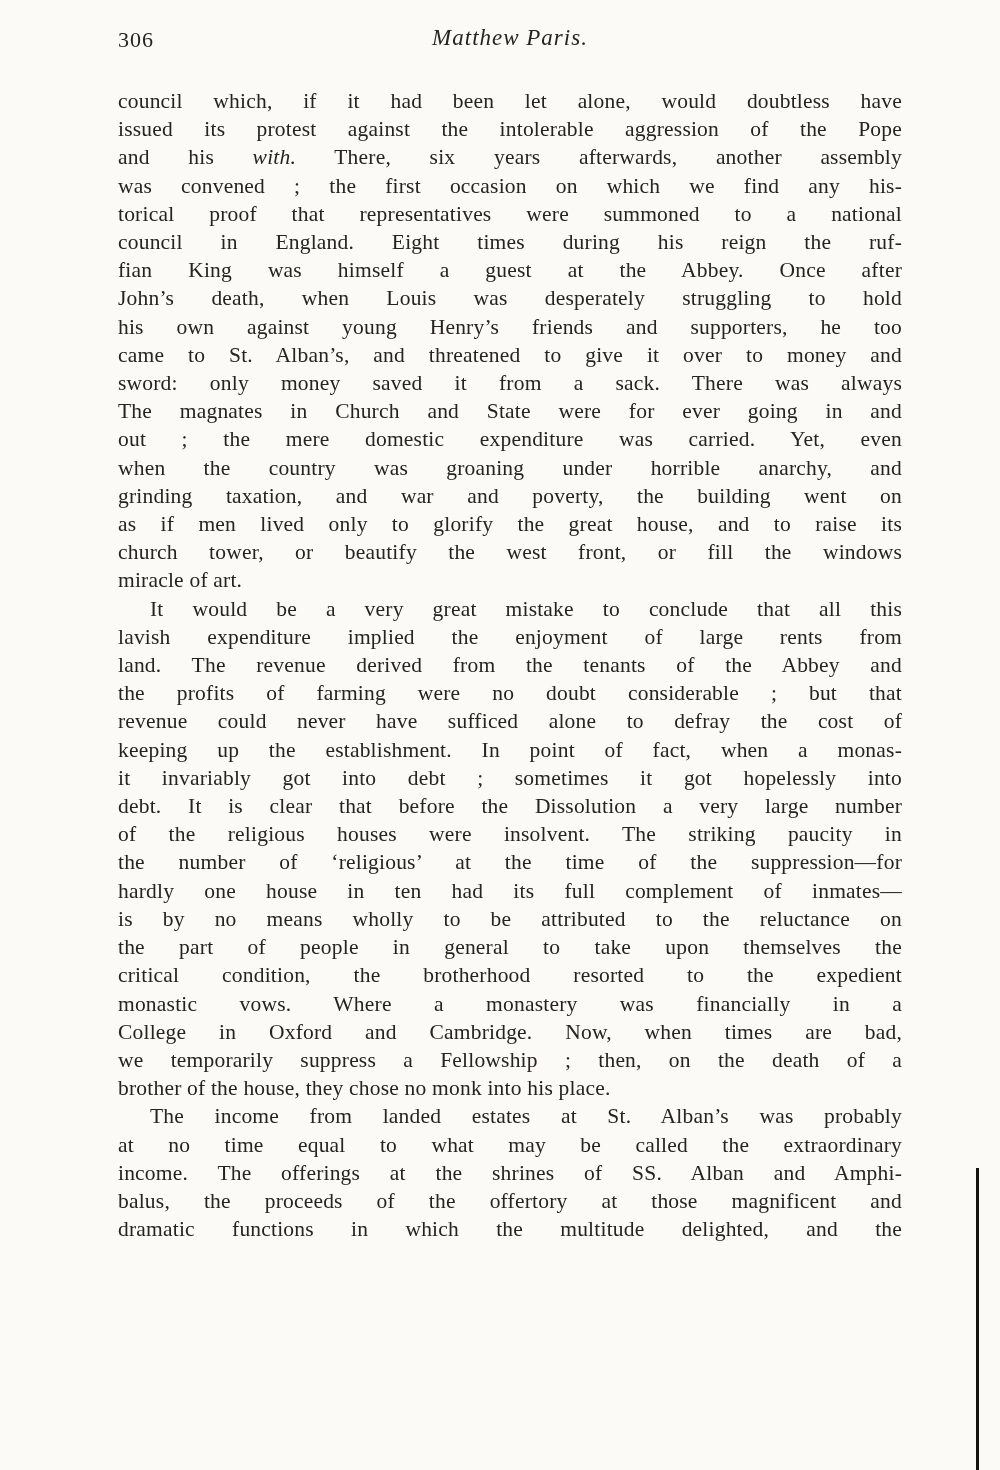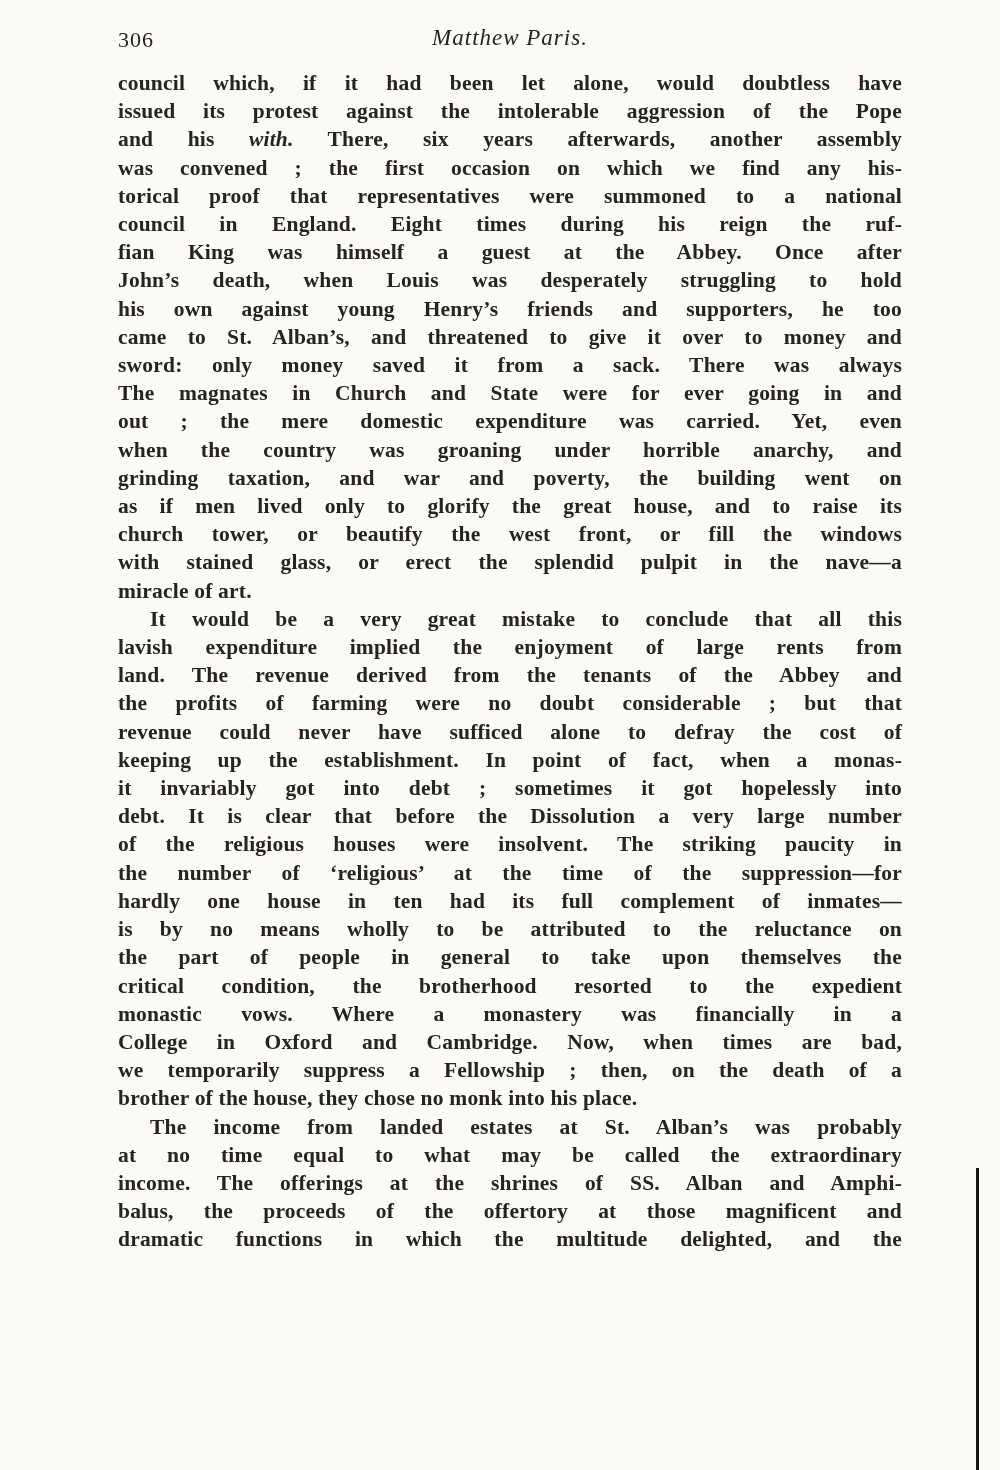--- a/index.html
+++ b/index.html
@@ -15,21 +15,21 @@
     width: 1000px; height: 1470px;
   }
   .textblock {
     position: absolute;
     left: 118px; top: 22px;
     width: 784px;
   }
   .header {
     position: relative;
     height: 38px;
-    margin-bottom: 9px;
+    margin-bottom: 27px;
   }
   .pagenum {
     position: absolute; left: 0; top: 5px;
     font-size: 22px;
     letter-spacing: 1px;
   }
   .running-title {
     display: block;
     text-align: center;
     font-style: italic;
@@ -37,21 +37,20 @@
     letter-spacing: 1px;
     padding-top: 3px;
   }
   .body-text { width: 784px; }
   .line {
     font-size: 21.5px;
     line-height: 28.2px;
     letter-spacing: 0.2px;
     text-align: justify;
     text-align-last: justify;
-    font-weight: bold;
   }
   .line.noforce { text-align-last: left; }
   .line.indent { text-indent: 32px; }
   .italic { font-style: italic; }
   .scan-line {
     position: absolute;
     left: 976px; top: 1168px;
     width: 3px; height: 302px;
     background: #151310;
   }
@@ -76,21 +75,20 @@
         <div class="line">John’s death, when Louis was desperately struggling to hold</div>
         <div class="line">his own against young Henry’s friends and supporters, he too</div>
         <div class="line">came to St. Alban’s, and threatened to give it over to money and</div>
         <div class="line">sword: only money saved it from a sack. There was always</div>
         <div class="line">The magnates in Church and State were for ever going in and</div>
         <div class="line">out ; the mere domestic expenditure was carried. Yet, even</div>
         <div class="line">when the country was groaning under horrible anarchy, and</div>
         <div class="line">grinding taxation, and war and poverty, the building went on</div>
         <div class="line">as if men lived only to glorify the great house, and to raise its</div>
         <div class="line">church tower, or beautify the west front, or fill the windows</div>
-        <div class="line">with stained glass, or erect the splendid pulpit in the nave—a</div>
         <div class="line noforce">miracle of art.</div>
         <div class="line indent">It would be a very great mistake to conclude that all this</div>
         <div class="line">lavish expenditure implied the enjoyment of large rents from</div>
         <div class="line">land. The revenue derived from the tenants of the Abbey and</div>
         <div class="line">the profits of farming were no doubt considerable ; but that</div>
         <div class="line">revenue could never have sufficed alone to defray the cost of</div>
         <div class="line">keeping up the establishment. In point of fact, when a monas-</div>
         <div class="line">it invariably got into debt ; sometimes it got hopelessly into</div>
         <div class="line">debt. It is clear that before the Dissolution a very large number</div>
         <div class="line">of the religious houses were insolvent. The striking paucity in</div>

